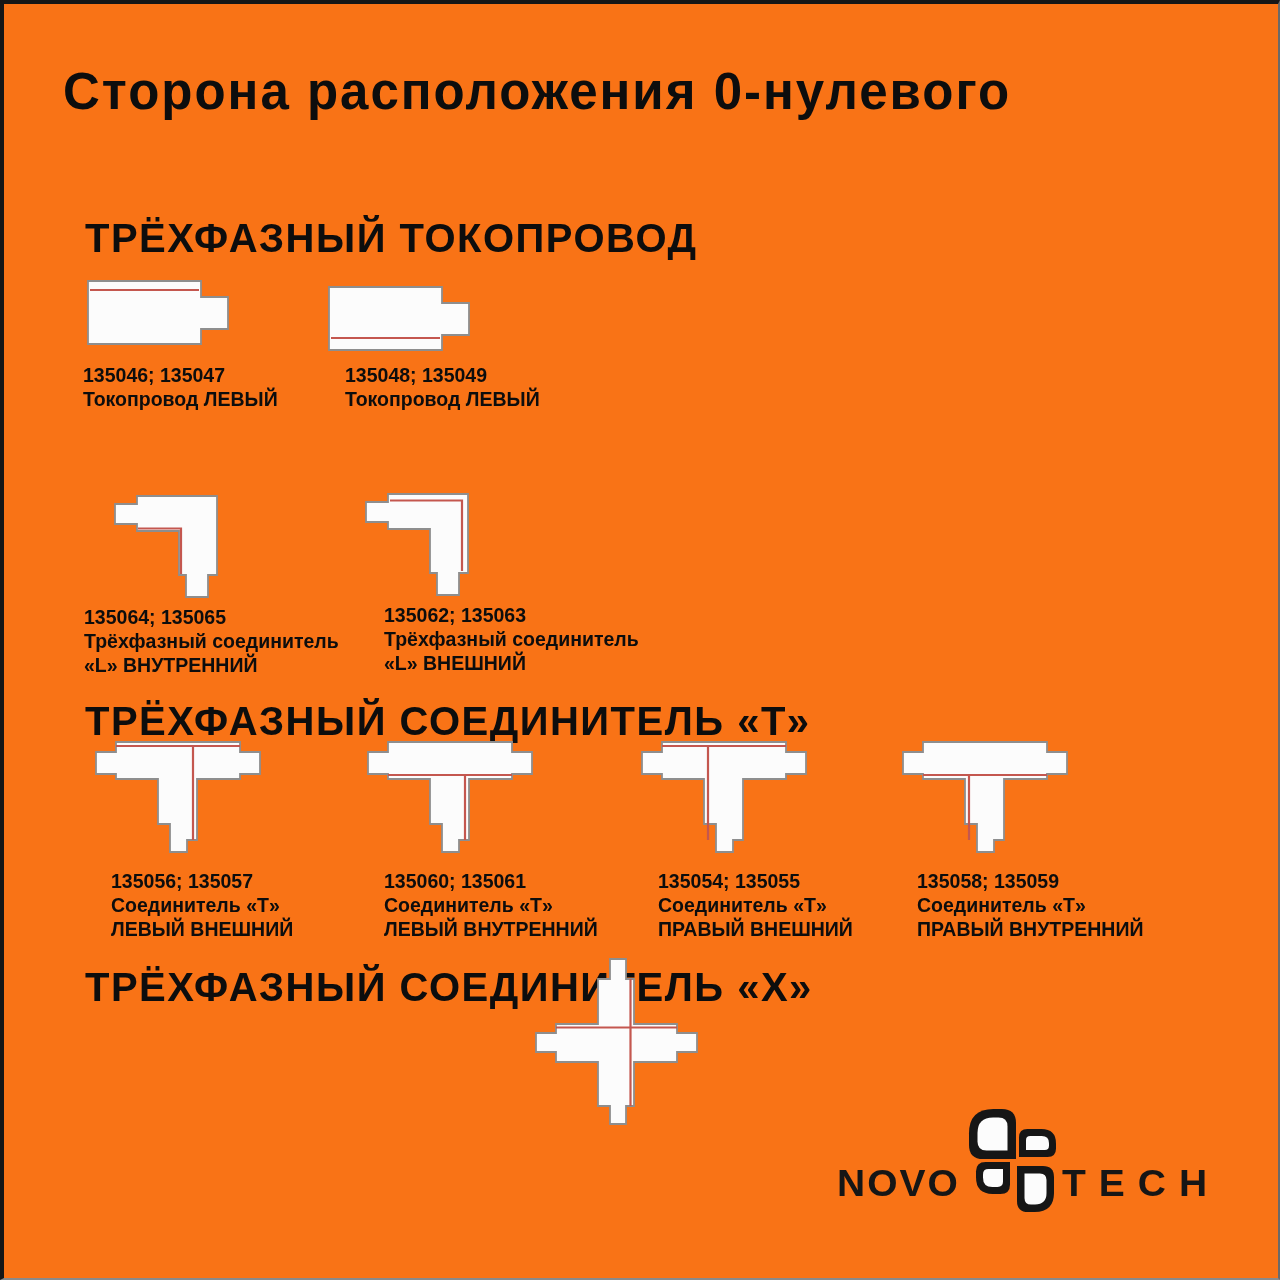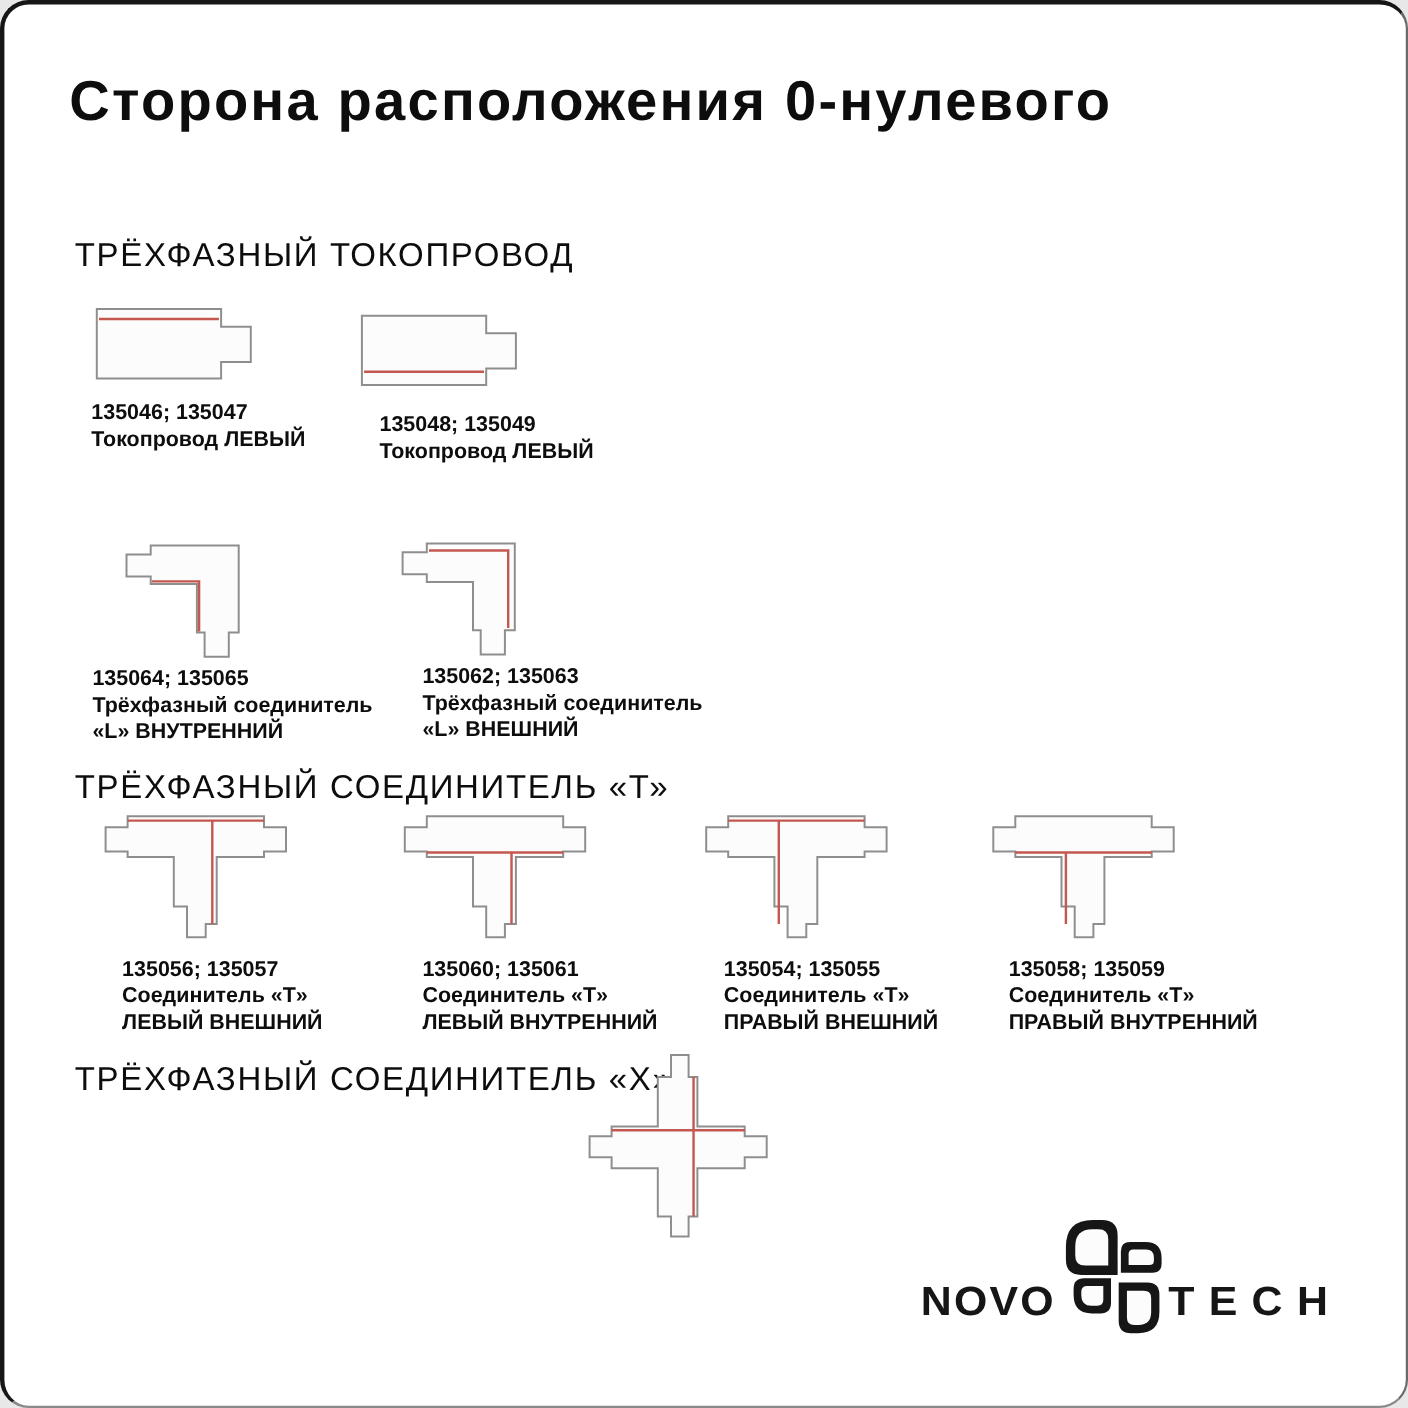--- a/index.html
+++ b/index.html
@@ -1,29 +1,29 @@
 <!DOCTYPE html>
 <html><head>
 <meta charset="utf-8">
 <style>
   html,body{margin:0;padding:0;background:#e8e8e8;}
   .page{
     position:relative; width:1280px; height:1280px; box-sizing:border-box;
-    background:#ffffff; overflow:hidden;
+    background:#f97316; overflow:hidden;
     border-top:4px solid #161616; border-left:4px solid #161616;
     border-right:2px solid #6a6a6a; border-bottom:2px solid #8a8a8a;
-    font-family:"Liberation Sans", sans-serif; color:#0d0d0d;border-radius:26px;
+    font-family:"Liberation Sans", sans-serif; color:#0d0d0d;
   }
   .abs{position:absolute;}
   .title{
     left:59px; top:55px; font-size:51px; line-height:65px; font-weight:bold;
     letter-spacing:2px; white-space:nowrap;
   }
   .sec-header{
-    font-size:30px; font-weight:normal; letter-spacing:1.5px; white-space:nowrap;
+    font-size:40px; font-weight:bold; letter-spacing:1.5px; white-space:nowrap;margin-left:17px;
   }
   .lbl{ font-size:19.5px; font-weight:bold; line-height:24px; white-space:nowrap; }
   .lbl div{white-space:nowrap;margin-left:12px;}
   .diag svg{display:block; width:100%; height:100%;}
   .logo-text{ font-size:39px; font-weight:bold; color:#161616; white-space:nowrap;
     transform:scaleY(0.95); transform-origin:left top;}
   .novo{letter-spacing:2px;}
   .tech{letter-spacing:13px;}
   .flower{width:104px;height:116px;}
   .flower svg{display:block;width:100%;height:100%;}
@@ -49,21 +49,21 @@
       <svg viewBox="-2 -2 144 67" preserveAspectRatio="none" xmlns="http://www.w3.org/2000/svg">
         <polygon points="0,0 113,0 113,16 140,16 140,48 113,48 113,63 0,63" fill="#fcfcfc" stroke="#8e8e8e" stroke-width="1.8" stroke-linejoin="miter"></polygon>
         <path d="M2,51 H111" fill="none" stroke="#c4574f" stroke-width="2.2"></path>
       </svg>
     </div>
 
   <div class="abs lbl" style="left:67px; top:359px">
     <div>135046; 135047</div>
     <div>Токопровод ЛЕВЫЙ</div>
   </div>
-  <div class="abs lbl" style="left:329px; top:370px">
+  <div class="abs lbl" style="left:329px; top:359px">
     <div>135048; 135049</div>
     <div>Токопровод ЛЕВЫЙ</div>
   </div>
 
 
   <div class="abs diag" style="left:109px; top:490px; width:106px; height:105px">
       <svg viewBox="-2 -2 106 105" preserveAspectRatio="none" xmlns="http://www.w3.org/2000/svg">
         <polygon points="22,0 102,0 102,79 93,79 93,101 71,101 71,79 64,79 64,35 22,35 22,28 0,28 0,8 22,8" fill="#fcfcfc" stroke="#8e8e8e" stroke-width="1.8" stroke-linejoin="miter"></polygon>
         <path d="M23,32.5 H66 V78" fill="none" stroke="#c4574f" stroke-width="2.2"></path>
       </svg>

